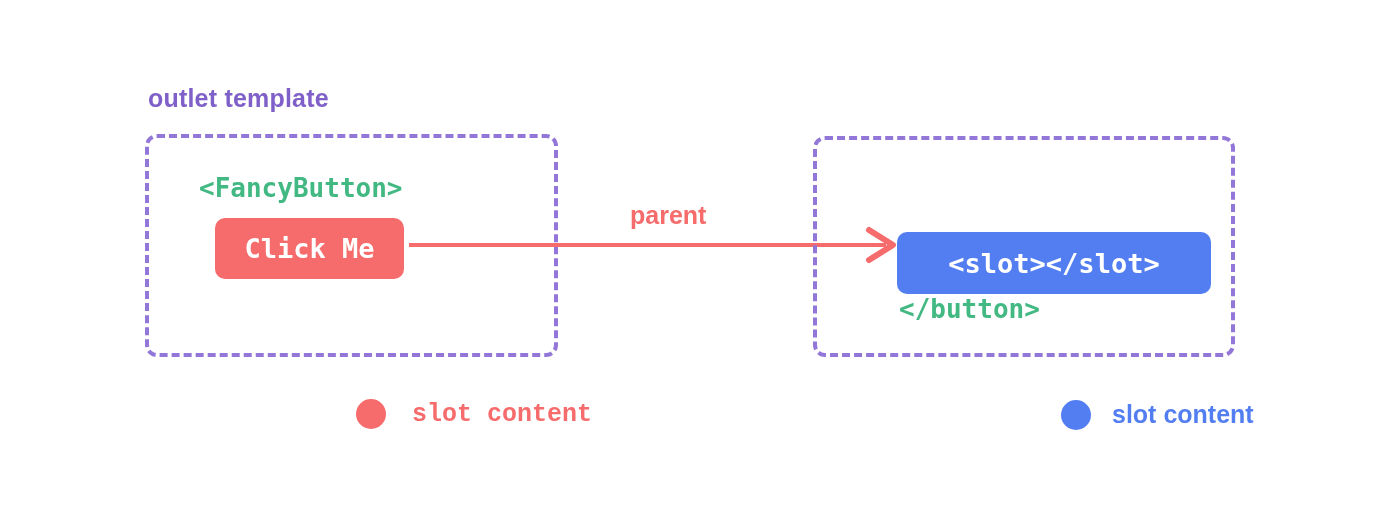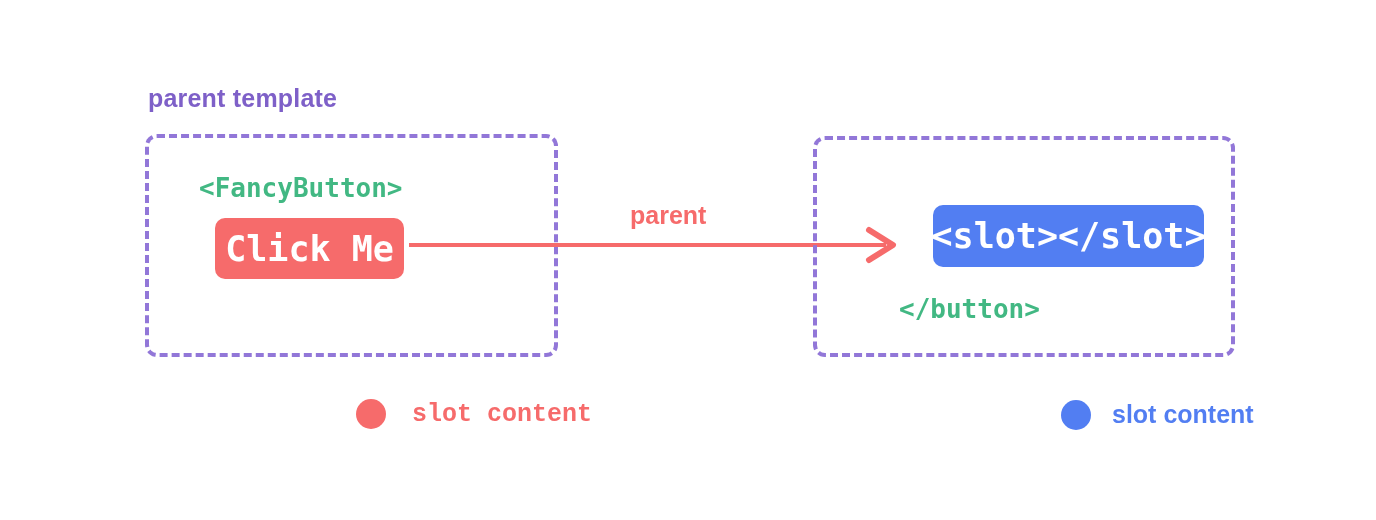--- a/index.html
+++ b/index.html
@@ -38,21 +38,21 @@
     white-space: nowrap;
   }
   .chip {
     box-sizing: border-box;
     border-radius: 10px;
     display: flex;
     align-items: center;
     justify-content: center;
     font-family: "DejaVu Sans Mono", monospace;
     font-weight: 700;
-    font-size: 35px;
+    font-size: 27px;
     color: #ffffff;
     white-space: nowrap;
   }
   .chip.red  { background: #f66b6b; }
   .chip.blue { background: #527ef2; }
 
   .arrow-label {
     font-size: 25px;
     font-weight: 700;
     color: #f66b6b;
@@ -71,21 +71,21 @@
     white-space: nowrap;
   }
   .legend-label.red  { color: #f66b6b; font-family: Liberation Mono, monospace; }
   .legend-label.blue { color: #527ef2; }
 </style>
 </head>
 <body>
 
 <div class="stage">
 
-  <div class="abs box-label" style="left:148px; top:84px;">parent template</div>
+  <div class="abs box-label" style="left:148px; top:84px;">outlet template</div>
 
   <div class="abs dashed-box" style="left:145px; top:134px; width:413px; height:223px;"></div>
 
   <div class="abs code" style="left:199px; top:173px;">&lt;FancyButton&gt;</div>
 
   <div class="abs chip red" style="left:215px; top:218px; width:189px; height:61px;">
     <span>Click Me</span>
   </div>
 
 
@@ -93,21 +93,21 @@
 
   <svg class="abs" style="left:400px; top:225px;" width="500" height="40" viewBox="0 0 500 40">
     <line x1="9" y1="20" x2="486" y2="20" stroke="#f66b6b" stroke-width="4"></line>
     <polyline points="469,5 493,20 469,35" fill="none" stroke="#f66b6b" stroke-width="6" stroke-linecap="round" stroke-linejoin="round"></polyline>
   </svg>
 
 
   <div class="abs dashed-box" style="left:813px; top:136px; width:422px; height:221px;"></div>
 
 
-  <div class="abs chip blue" style="left:897px; top:205px; width:271px; height:62px;margin-left:36px;">
+  <div class="abs chip blue" style="left:897px; top:232px; width:314px; height:62px;">
     <span>&lt;slot&gt;&lt;/slot&gt;</span>
   </div>
 
   <div class="abs code" style="left:899px; top:294px;">&lt;/button&gt;</div>
 
   <div class="abs legend-dot red" style="left:356px; top:399px;"></div>
   <div class="abs legend-label red" style="left:412px; top:400px;">slot content</div>
 
   <div class="abs legend-dot blue" style="left:1061px; top:400px;"></div>
   <div class="abs legend-label blue" style="left:1112px; top:400px;">slot content</div>

